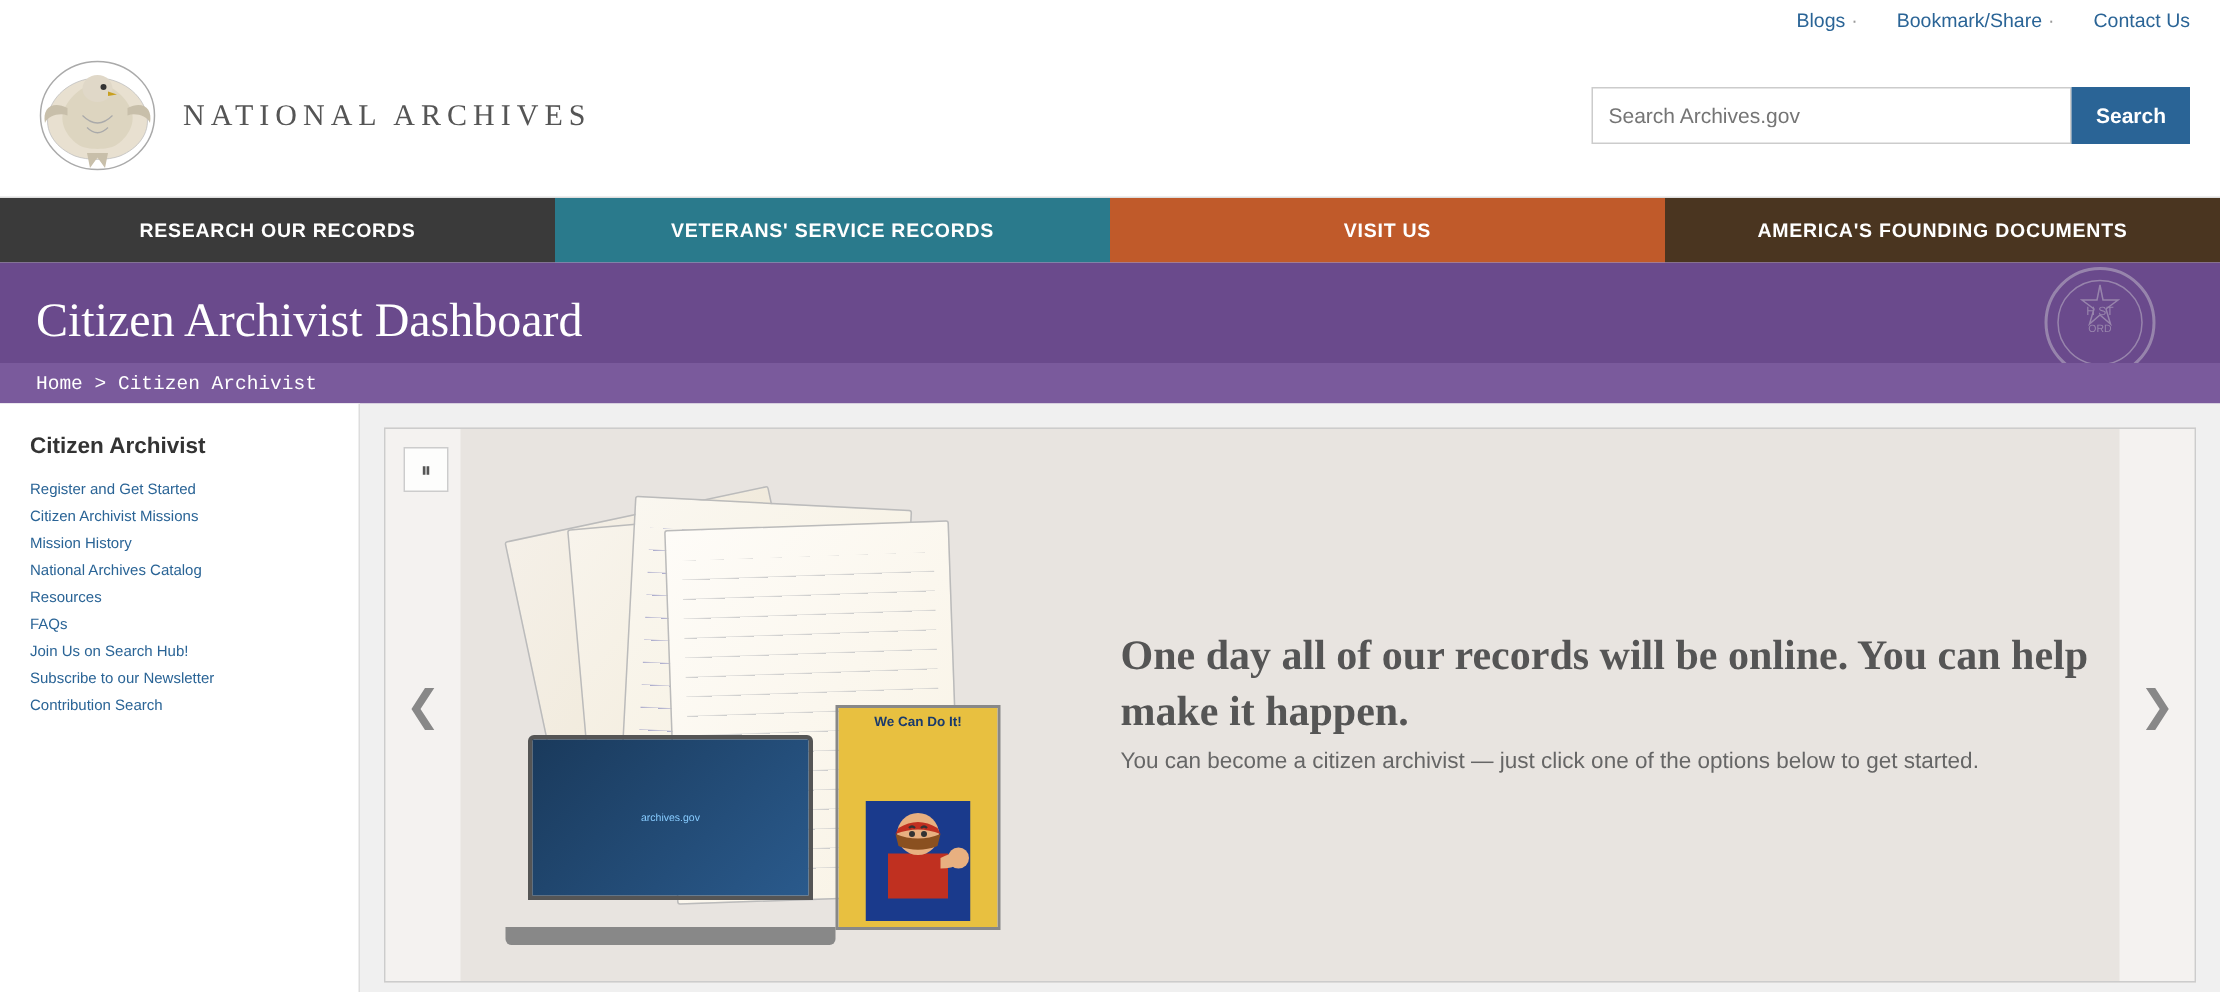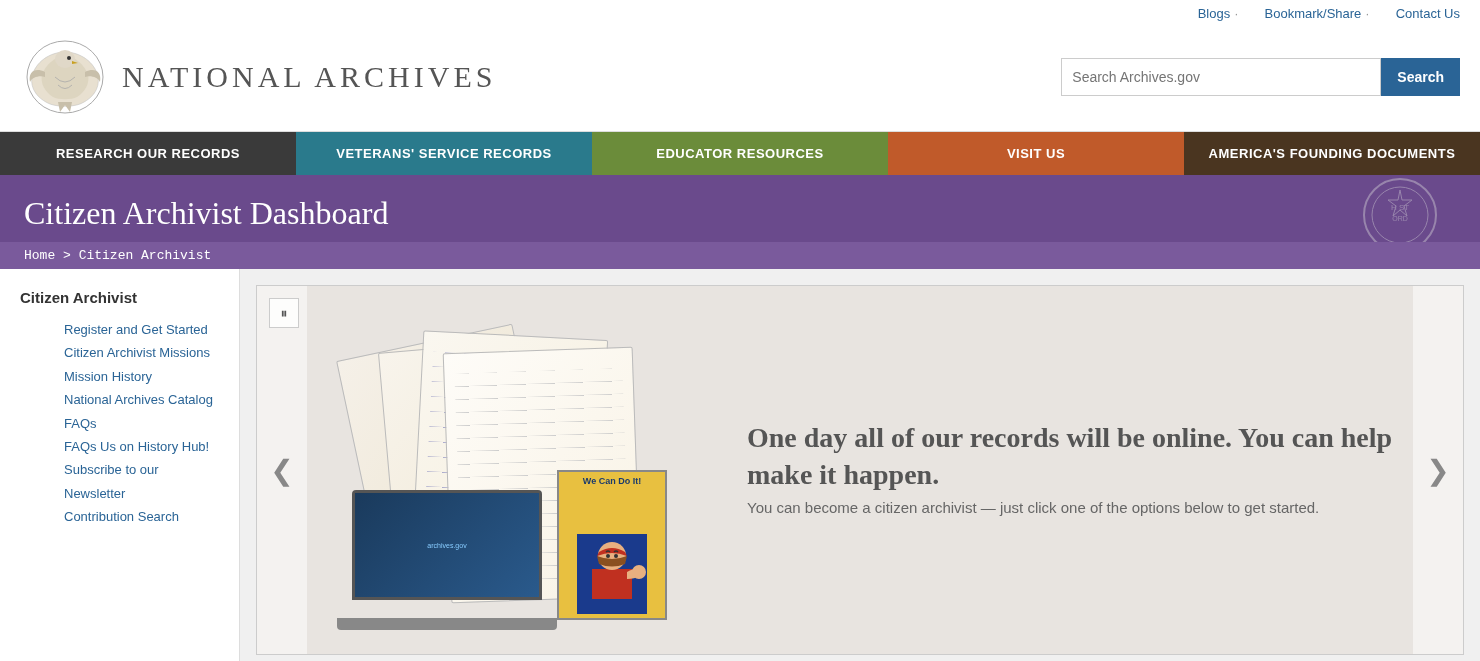--- a/index.html
+++ b/index.html
@@ -33,21 +33,21 @@
     .logo-area {
       display: flex;
       align-items: center;
       gap: 12px;
     }
     .logo-eagle {
       width: 90px;
       height: 80px;
     }
     .logo-text {
-      font-size: 30px;
+      font-size: 20px;
       letter-spacing: 4px;
       color: #555;
       font-weight: 300;
       font-family: 'Times New Roman', serif;
     }
     .search-area {
       display: flex;
       align-items: center;
       gap: 0;
     }
@@ -148,23 +148,22 @@
     .sidebar-title {
       font-size: 15px;
       font-weight: bold;
       color: #333;
       margin-bottom: 12px;
     }
     .sidebar-link {
       display: block;
       color: #2a6496;
       text-decoration: none;
-      font-size: 13px;
+      font-size: 10px;
       line-height: 1.8;
-      margin-left: 44px;
     }
 
     
     .carousel-area {
       flex: 1;
       background: #e8e4e0;
       position: relative;
       min-height: 370px;
       display: flex;
       align-items: stretch;
@@ -414,21 +413,20 @@
   </div>
   <div class="search-area">
     <input class="search-input" type="text" placeholder="Search Archives.gov" style="">
     <button class="search-button">Search</button>
   </div>
 </div>
 
 <nav class="main-nav">
   <a class="nav-item nav-research" href="#">RESEARCH OUR RECORDS</a>
   <a class="nav-item nav-veterans" href="#">VETERANS' SERVICE RECORDS</a>
-  <a class="nav-item nav-educator" href="#">EDUCATOR RESOURCES</a>
   <a class="nav-item nav-visit" href="#">VISIT US</a>
   <a class="nav-item nav-founding" href="#">AMERICA'S FOUNDING DOCUMENTS</a>
 </nav>
 
 <div class="page-header">
   <h1 class="page-header-title">Citizen Archivist Dashboard</h1>
 
   <svg class="page-header-seal" viewBox="0 0 120 80" xmlns="http://www.w3.org/2000/svg">
     <circle cx="60" cy="40" r="36" fill="none" stroke="#ddd" stroke-width="2"></circle>
     <circle cx="60" cy="40" r="28" fill="none" stroke="#ddd" stroke-width="1"></circle>
@@ -445,22 +443,23 @@
 </div>
 
 <div class="main-content">
 
   <aside class="sidebar">
     <div class="sidebar-title">Citizen Archivist</div>
     <a class="sidebar-link" href="#">Register and Get Started</a>
     <a class="sidebar-link" href="#">Citizen Archivist Missions</a>
     <a class="sidebar-link" href="#">Mission History</a>
     <a class="sidebar-link" href="#">National Archives Catalog</a>
+    <a class="sidebar-link" href="#">Resources</a>
     <a class="sidebar-link" href="#">FAQs</a>
-    <a class="sidebar-link" href="#">FAQs Us on History Hub!</a>
+    <a class="sidebar-link" href="#">Join Us on Search Hub!</a>
     <a class="sidebar-link" href="#">Subscribe to our Newsletter</a>
     <a class="sidebar-link" href="#">Contribution Search</a>
   </aside>
 
   <div class="carousel-area">
 
     <div class="pause-btn">
       <span>⏸</span>
     </div>
 

